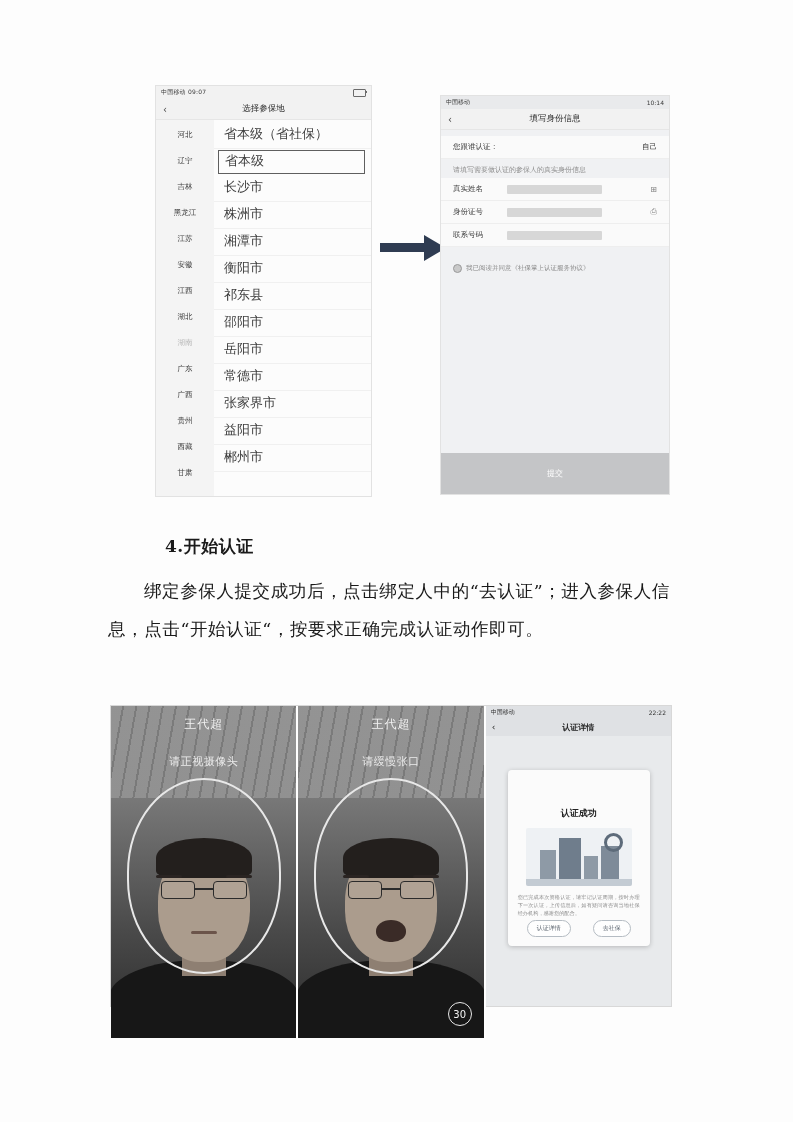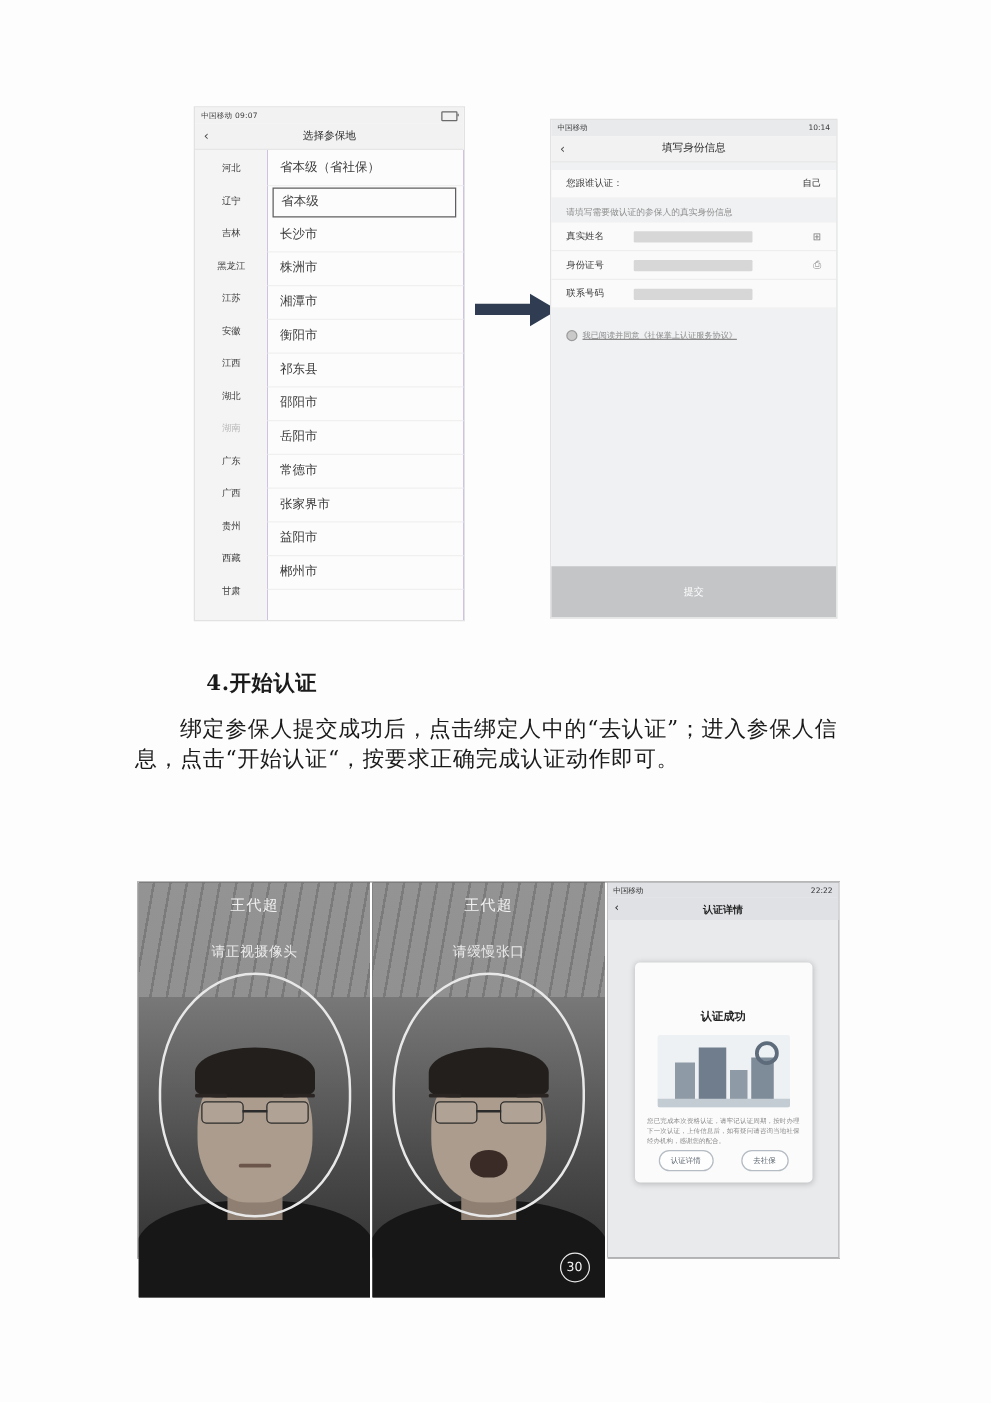--- a/index.html
+++ b/index.html
@@ -81,21 +81,21 @@
   }
   .navbar .title {
     width: 100%;
     text-align: center;
     font-size: 8.5px;
     color: #2b2b2b;
   }
   .picker-body {
     display: flex;
     height: 376px;
-    background: #4c1d95;
+    background: #0369a1;
   }
   .col-prov {
     width: 58px;
     background: #f4f4f4;
     padding-top: 2px;
   }
   .prov-item {
     height: 26px;
     line-height: 26px;
     text-align: center;
@@ -107,24 +107,25 @@
   }
   .col-city {
     flex: 1;
     background: #fcfcfc;
     padding-top: 2px;
     position: relative;
   }
   .city-item {
     height: 26px;
     line-height: 26px;
-    font-size: 10px;
+    font-size: 13px;
     color: #3c3c3c;
     padding-left: 10px;
     border-bottom: 1px solid #f0f0f0;
+    font-family: Liberation Mono, monospace;
   }
   .city-item.boxed {
     border: 1.4px solid #5f5f5f;
     height: 22px;
     line-height: 22px;
     margin: 1px 6px 1px 4px;
     padding-left: 6px;
     border-bottom: 1.4px solid #5f5f5f;
   }
 
@@ -225,21 +226,20 @@
     color: #3c3c3c;
     font-size: 7px;
   }
   .agree-row {
     display: flex;
     align-items: flex-end;
     gap: 4px;
     padding: 7px 12px;
     font-size: 6.5px;
     color: #8a8a8a;
-    text-decoration: underline;
   }
   .radio-dot {
     width: 7px; height: 7px;
     border-radius: 50%;
     border: 1px solid #9a9a9a;
     background: #c9c9c9;
     flex: none;
   }
   .submit-bar {
     position: absolute;
@@ -265,21 +265,21 @@
   .heading {
     font-family: "DejaVu Serif", serif;
     font-weight: bold;
     font-size: 17px;
     margin: 0 0 14px 57px;
     letter-spacing: .5px;
   }
   .para {
     font-family: "DejaVu Serif", serif;
     font-size: 17.5px;
-    line-height: 24px;
+    line-height: 38px;
     margin: 0;
     text-indent: 36px;
     letter-spacing: .6px;
   }
 
   
   .shot-group-bottom {
     position: absolute;
     left: 110px;
     top: 705px;

